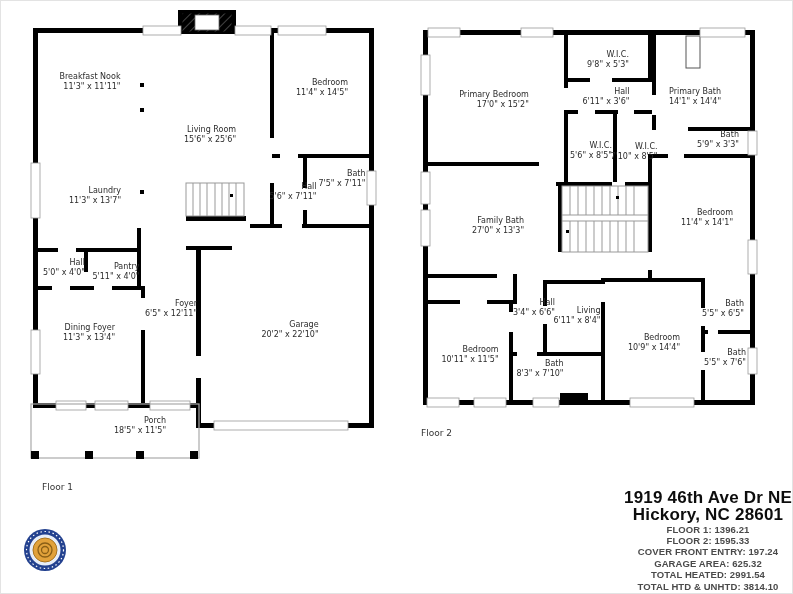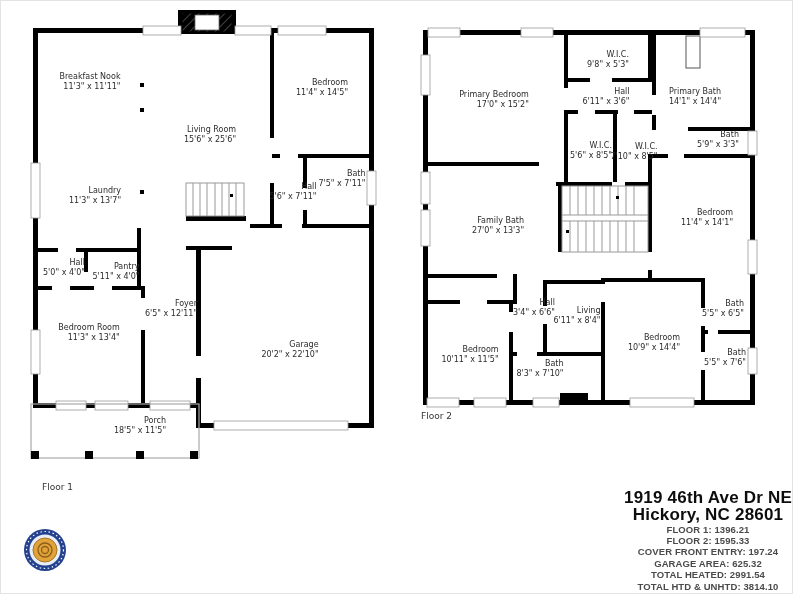--- a/index.html
+++ b/index.html
@@ -231,24 +231,24 @@
   </div>
   <div class="lbl" style="left:116px;top:272px">
     <div>Pantry</div>
     <div>5'11" x 4'0"</div>
   </div>
   <div class="lbl" style="left:171px;top:309px">
     <div>Foyer</div>
     <div>6'5" x 12'11"</div>
   </div>
   <div class="lbl" style="left:89px;top:333px">
-    <div>Bedroom Room</div>
+    <div>Dining Foyer</div>
     <div>11'3" x 13'4"</div>
   </div>
-  <div class="lbl" style="left:290px;top:350px">
+  <div class="lbl" style="left:290px;top:330px">
     <div>Garage</div>
     <div>20'2" x 22'10"</div>
   </div>
   <div class="lbl" style="left:140px;top:426px">
     <div>Porch</div>
     <div>18'5" x 11'5"</div>
   </div>
 
   <div class="lbl" style="left:494px;top:100px">
     <div>Primary Bedroom</div>
@@ -309,21 +309,21 @@
   <div class="lbl" style="left:723px;top:309px">
     <div>Bath</div>
     <div>5'5" x 6'5"</div>
   </div>
   <div class="lbl" style="left:725px;top:358px">
     <div>Bath</div>
     <div>5'5" x 7'6"</div>
   </div>
 
   <div class="floor-tag" style="left:42px;top:482px">Floor 1</div>
-  <div class="floor-tag" style="left:421px;top:411px">Floor 2</div>
+  <div class="floor-tag" style="left:421px;top:428px">Floor 2</div>
 
   <div class="summary">
     <div class="addr">1919 46th Ave Dr NE</div>
     <div class="addr">Hickory, NC 28601</div>
     <div class="sline">FLOOR 1: 1396.21</div>
     <div class="sline">FLOOR 2: 1595.33</div>
     <div class="sline">COVER FRONT ENTRY: 197.24</div>
     <div class="sline">GARAGE AREA: 625.32</div>
     <div class="sline">TOTAL HEATED: 2991.54</div>
     <div class="sline">TOTAL HTD &amp; UNHTD: 3814.10</div>

